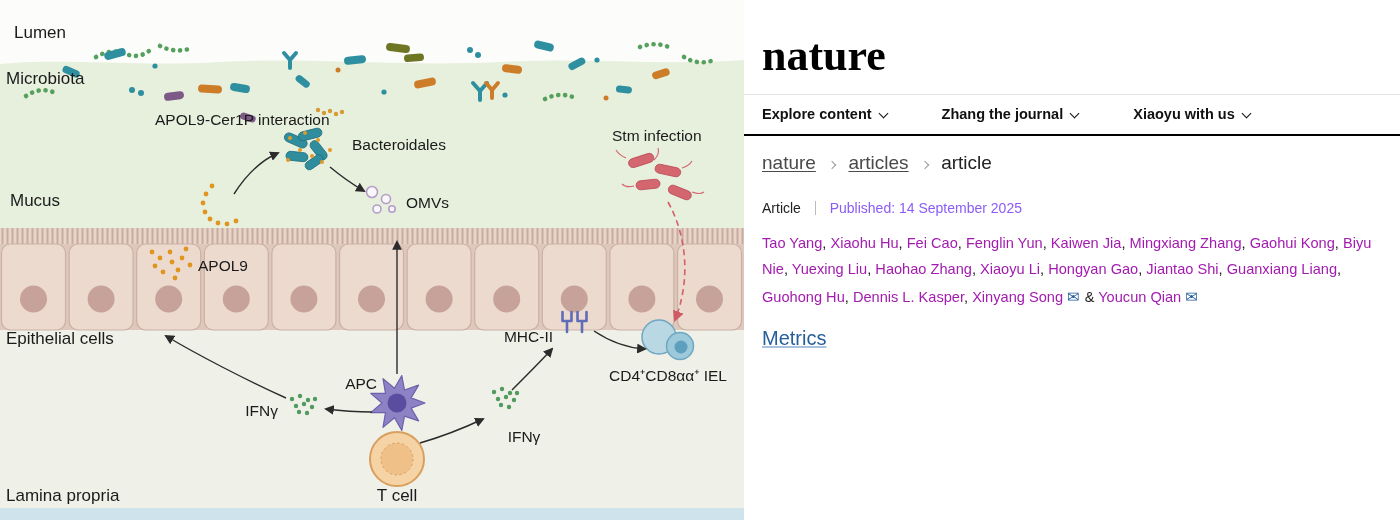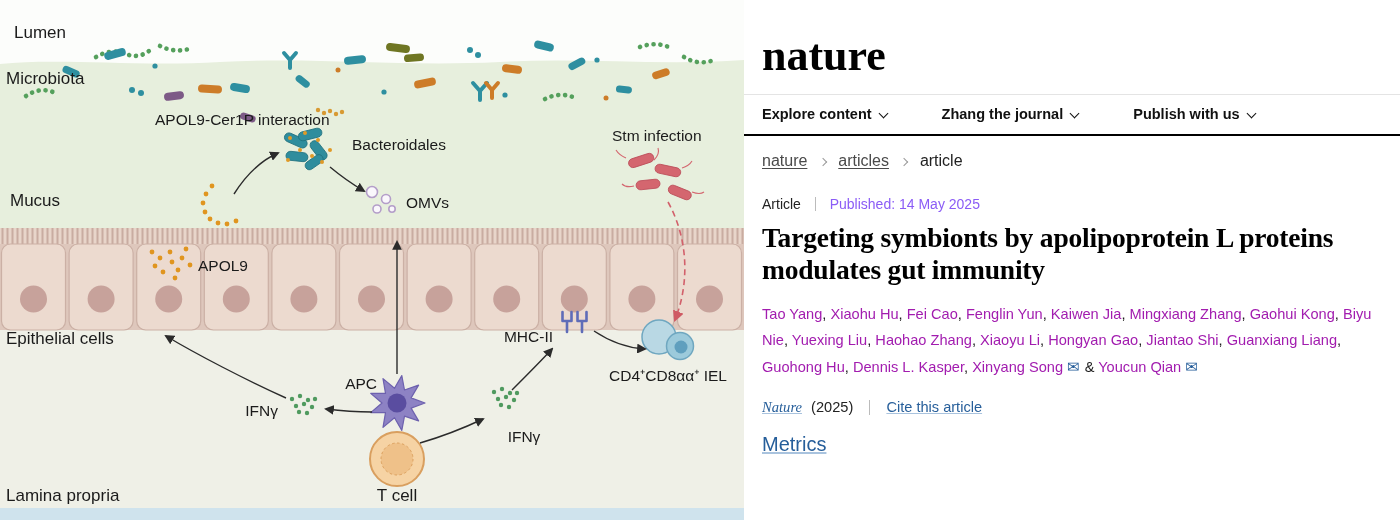--- a/index.html
+++ b/index.html
@@ -8,21 +8,21 @@
   .left svg{display:block;}
   .fig-label{font-family:"Liberation Sans",sans-serif;fill:#1b1b1b;}
 
   .right{width:656px;height:520px;box-sizing:border-box;background:#fff;padding:34px 10px 0 18px;color:#222;}
   .logo{font-family:"Liberation Serif",serif;font-weight:700;font-size:44px;line-height:1;color:#000;margin-bottom:16px;cursor:pointer;}
   .rule-light{border-top:1px solid #e4e4e4;margin:0 -10px 0 -18px;}
   .nav-row{display:flex;gap:55px;font-weight:700;font-size:14.5px;color:#111;padding:11px 0 12px;}
   .nav-item{cursor:pointer;white-space:nowrap;}
   .chev{display:inline-block;width:6px;height:6px;border-right:1.8px solid #111;border-bottom:1.8px solid #111;transform:rotate(45deg);margin-left:8px;vertical-align:2px;}
   .rule-dark{border-bottom:2.5px solid #000;margin:0 -10px 0 -18px;}
-  .breadcrumb{margin-top:16px;font-size:16px;color:#4a4a4a;}
+  .breadcrumb{margin-top:16px;font-size:19px;color:#4a4a4a;}
   .crumb-link{color:#4a4a4a;text-decoration:underline;text-underline-offset:2px;cursor:pointer;}
   .crumb-sep{display:inline-block;width:5px;height:5px;border-right:1.4px solid #999;border-bottom:1.4px solid #999;transform:rotate(-45deg);margin:0 8px;vertical-align:1px;}
   .crumb-current{color:#222;}
   .meta-row{margin-top:26px;font-size:14px;color:#222;}
   .vbar{display:inline-block;width:1px;height:14px;background:#bbb;margin:0 10px;vertical-align:-2px;}
   .meta-pub,.meta-date{color:#8b5cf6;}
   .title{margin:10px 0 0;font-family:"Liberation Serif",serif;font-weight:700;font-size:27.5px;line-height:1.18;color:#000;max-width:640px;letter-spacing:-0.2px;}
   .authors{margin:14px 0 0;font-size:14.6px;line-height:1.8;color:#1a1a1a;max-width:636px;}
   .author-link{color:#a21caf;text-decoration-color:#a9c3de;text-underline-offset:2.5px;cursor:pointer;}
   .email-icon{color:#265e9a;margin:0 1px 0 4px;font-size:15px;cursor:pointer;}
@@ -293,47 +293,40 @@
   <div class="logo">nature</div>
   <div class="rule-light"></div>
   <div class="nav-row">
     <div class="nav-item">
       <span>Explore content</span><span class="chev"></span>
     </div>
     <div class="nav-item">
       <span>Zhang the journal</span><span class="chev"></span>
     </div>
     <div class="nav-item">
-      <span>Publish with us</span><span class="chev"></span>
+      <span>Xiaoyu with us</span><span class="chev"></span>
     </div>
   </div>
   <div class="rule-dark"></div>
 
   <div class="breadcrumb">
     <a class="crumb-link">nature</a>
     <span class="crumb-sep"></span>
     <a class="crumb-link">articles</a>
     <span class="crumb-sep"></span>
     <span class="crumb-current">article</span>
   </div>
 
   <div class="meta-row">
     <span class="meta-type">Article</span>
     <span class="vbar"></span>
     <span class="meta-pub">Published:</span>
-    <span class="meta-date">14 May 2025</span>
+    <span class="meta-date">14 September 2025</span>
   </div>
 
-  <h1 class="title">Targeting symbionts by apolipoprotein L proteins modulates gut immunity</h1>
 
   <p class="authors"><a class="author-link">Tao Yang</a>, <a class="author-link">Xiaohu Hu</a>, <a class="author-link">Fei Cao</a>, <a class="author-link">Fenglin Yun</a>, <a class="author-link">Kaiwen Jia</a>, <a class="author-link">Mingxiang Zhang</a>, <a class="author-link">Gaohui Kong</a>, <a class="author-link">Biyu Nie</a>, <a class="author-link">Yuexing Liu</a>, <a class="author-link">Haohao Zhang</a>, <a class="author-link">Xiaoyu Li</a>, <a class="author-link">Hongyan Gao</a>, <a class="author-link">Jiantao Shi</a>, <a class="author-link">Guanxiang Liang</a>, <a class="author-link">Guohong Hu</a>, <a class="author-link">Dennis L. Kasper</a>, <a class="author-link">Xinyang Song</a><span class="email-icon">✉</span><span class="amp"> &amp; </span><a class="author-link">Youcun Qian</a><span class="email-icon">✉</span></p>
 
-  <div class="cite-row">
-    <a class="journal-link">Nature</a>
-    <span class="year">(2025)</span>
-    <span class="vbar2"></span>
-    <a class="cite-link">Cite this article</a>
-  </div>
 
   <div class="metrics-row">
     <a class="metrics-link">Metrics</a>
   </div>
 </div>
 
 </body></html>

